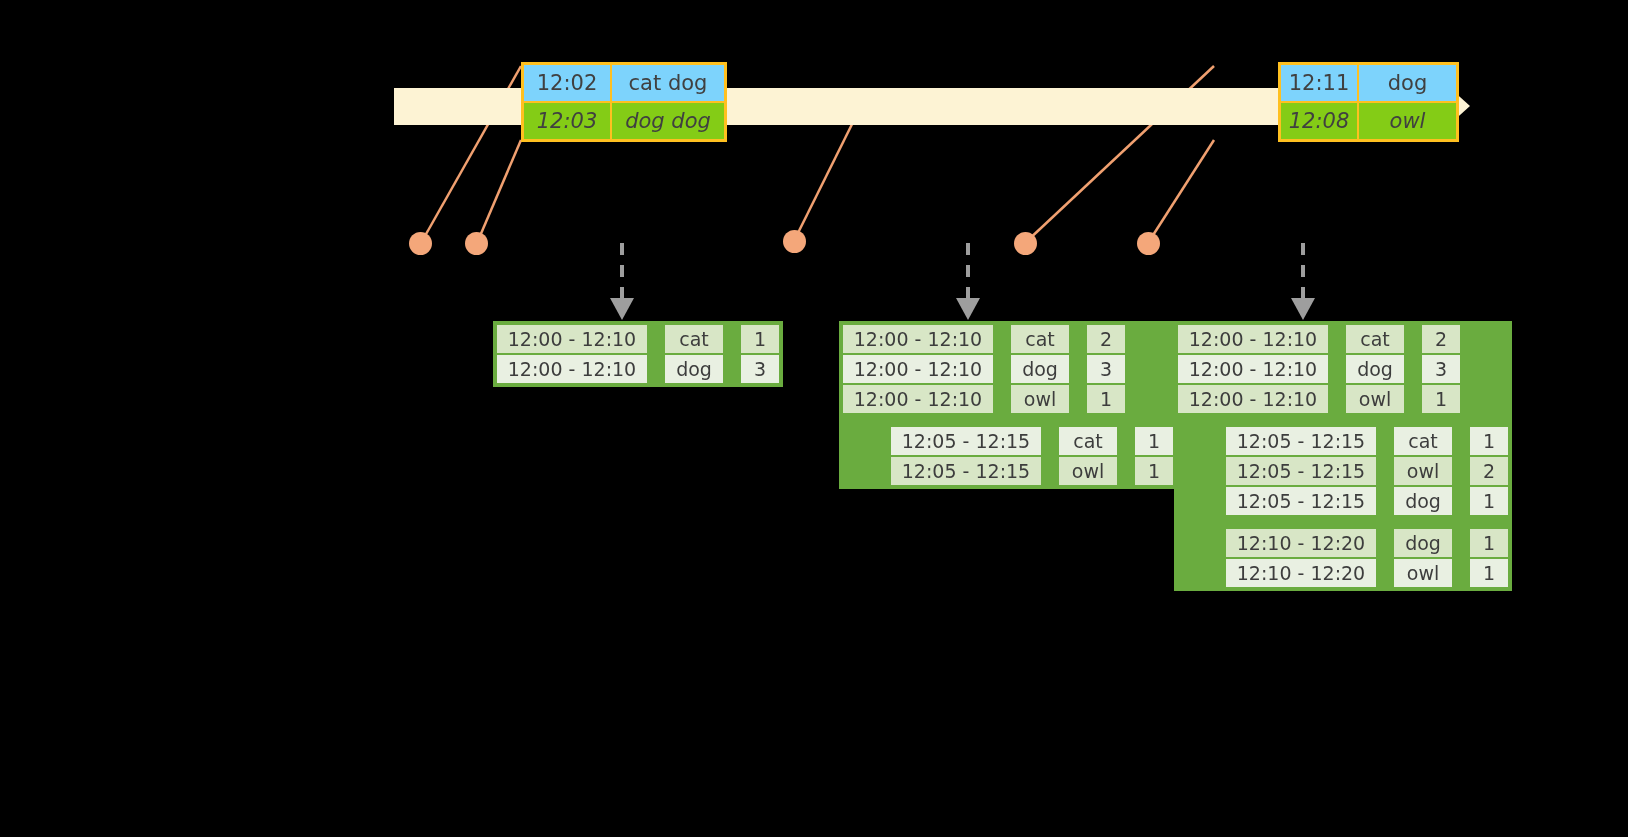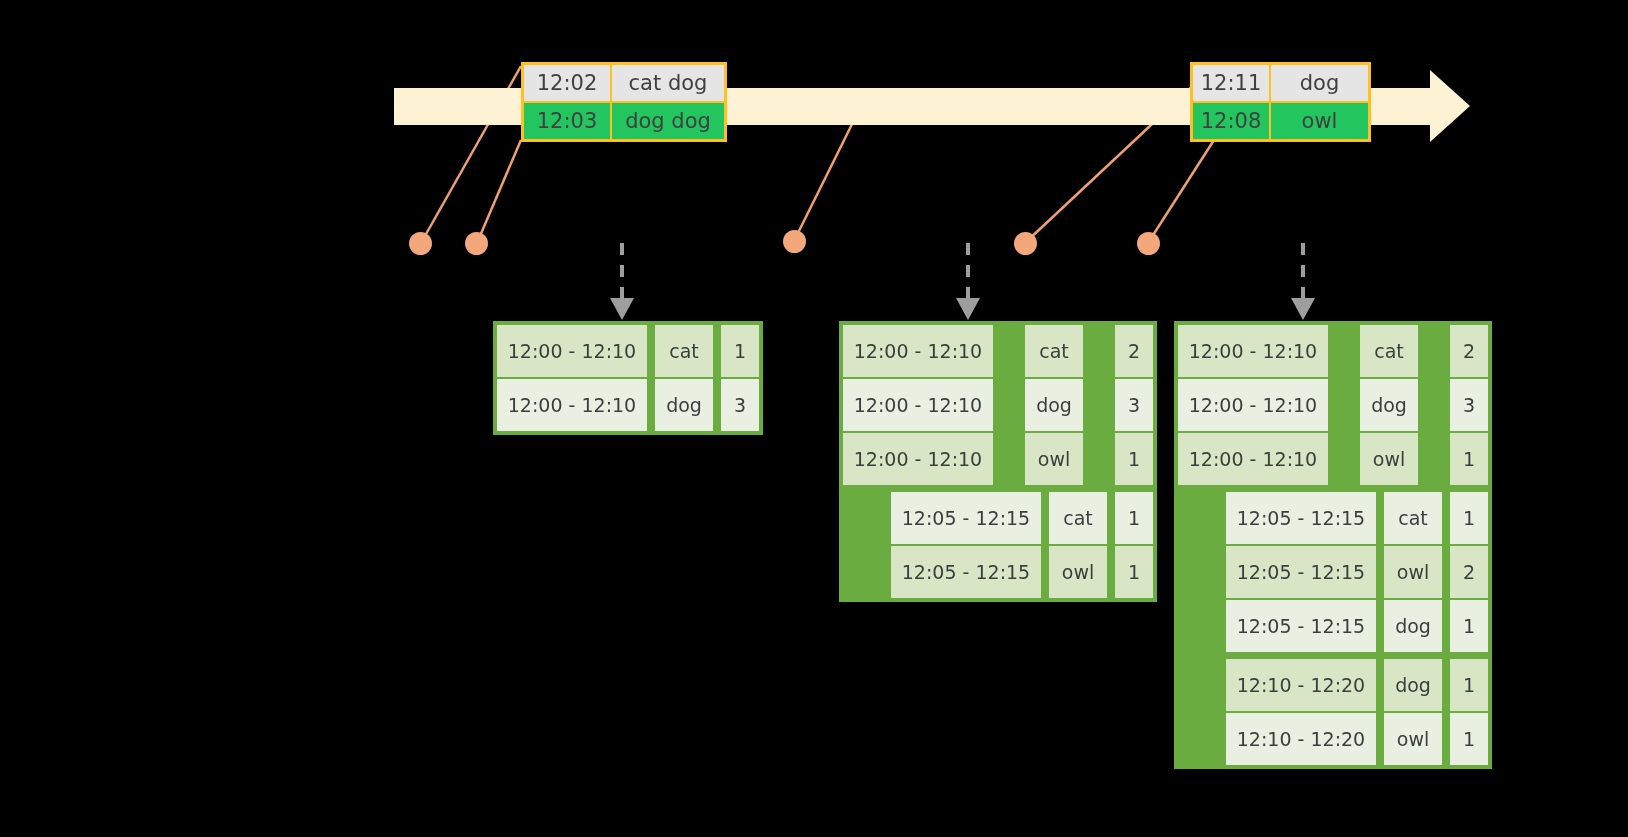--- a/index.html
+++ b/index.html
@@ -15,34 +15,34 @@
   
   .evt-box{position:absolute;border:3px solid #ffc020;box-sizing:border-box;
            display:flex;flex-direction:column;}
   .evt-row{display:flex;flex:1;}
   .evt-row + .evt-row{border-top:2px solid #ffc020;}
   .evt-time{display:flex;align-items:center;justify-content:center;
             box-sizing:border-box;border-right:2px solid #ffc020;
             font-size:21px;color:#404040;}
   .evt-text{display:flex;align-items:center;justify-content:center;
             box-sizing:border-box;font-size:21px;color:#404040;flex:1;}
-  .shade-a .evt-time,.shade-a .evt-text{background:#e5e5e5;}
-  .shade-b .evt-time,.shade-b .evt-text{background:#22c55e;}
+  .shade-a .evt-time,.shade-a .evt-text{background:#7dd3fc;}
+  .shade-b .evt-time,.shade-b .evt-text{background:#84cc16;font-style:italic;}
 
   
   .dot{position:absolute;border-radius:50%;background:#f4a77a;}
   svg.leaders{position:absolute;left:0;top:0;width:1628px;height:837px;
               pointer-events:none;}
 
   
   .res-table{position:absolute;border:4px solid #6aac3f;box-sizing:border-box;
              background:#6aac3f;display:flex;flex-direction:column;gap:3px;}
   .res-group{display:flex;flex-direction:column;gap:2px;}
-  .res-group + .res-group{margin-top:4px;padding-left:48px;}
-  .res-row{display:flex;gap:8px;height:52px;justify-content:space-between;}
+  .res-group + .res-group{margin-top:11px;padding-left:48px;}
+  .res-row{display:flex;gap:18px;height:28px;}
   .res-win,.res-key,.res-cnt{display:flex;align-items:center;justify-content:center;
             font-size:19px;color:#3d3d3d;box-sizing:border-box;}
   .res-win{flex:0 0 auto;}
   .res-key{flex:0 0 auto;}
   .res-cnt{flex:0 0 auto;}
   .zeb-a .res-win,.zeb-a .res-key,.zeb-a .res-cnt{background:#d8e6c6;}
   .zeb-b .res-win,.zeb-b .res-key,.zeb-b .res-cnt{background:#e9f0e2;}
 </style>
 </head>
 <body>
@@ -79,21 +79,21 @@
       <div class="evt-time" style="width:88px;">12:02</div>
       <div class="evt-text">cat dog</div>
     </div>
     <div class="evt-row shade-b">
       <div class="evt-time" style="width:88px;">12:03</div>
       <div class="evt-text">dog dog</div>
     </div>
   </div>
 
 
-  <div class="evt-box" style="left:1190px;top:62px;width:181px;height:80px;text-align:right;">
+  <div class="evt-box" style="left:1278px;top:62px;width:181px;height:80px;text-align:right;">
     <div class="evt-row shade-a">
       <div class="evt-time" style="width:78px;">12:11</div>
       <div class="evt-text">dog</div>
     </div>
     <div class="evt-row shade-b">
       <div class="evt-time" style="width:78px;">12:08</div>
       <div class="evt-text">owl</div>
     </div>
   </div>
 

